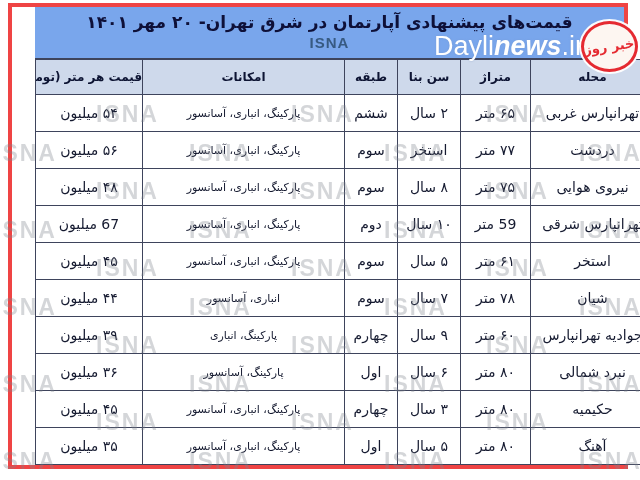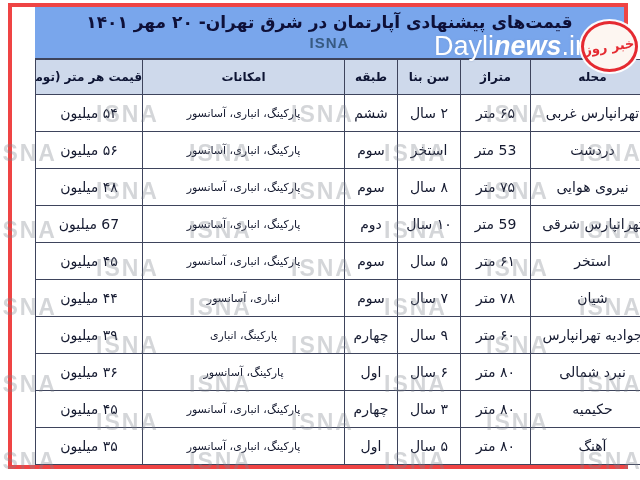--- a/index.html
+++ b/index.html
@@ -85,21 +85,21 @@
           <tr>
             <td class="c0">تهرانپارس غربی</td>
             <td class="c1">۶۵ متر</td>
             <td class="c2">۲ سال</td>
             <td class="c3">ششم</td>
             <td class="c4">پارکینگ، انباری، آسانسور</td>
             <td class="c5">۵۴ میلیون</td>
           </tr>
           <tr>
             <td class="c0">دردشت</td>
-            <td class="c1">53 متر</td>
+            <td class="c1">۷۷ متر</td>
             <td class="c2">استخر</td>
             <td class="c3">سوم</td>
             <td class="c4">پارکینگ، انباری، آسانسور</td>
             <td class="c5">۵۶ میلیون</td>
           </tr>
           <tr>
             <td class="c0">نیروی هوایی</td>
             <td class="c1">۷۵ متر</td>
             <td class="c2">۸ سال</td>
             <td class="c3">سوم</td>

